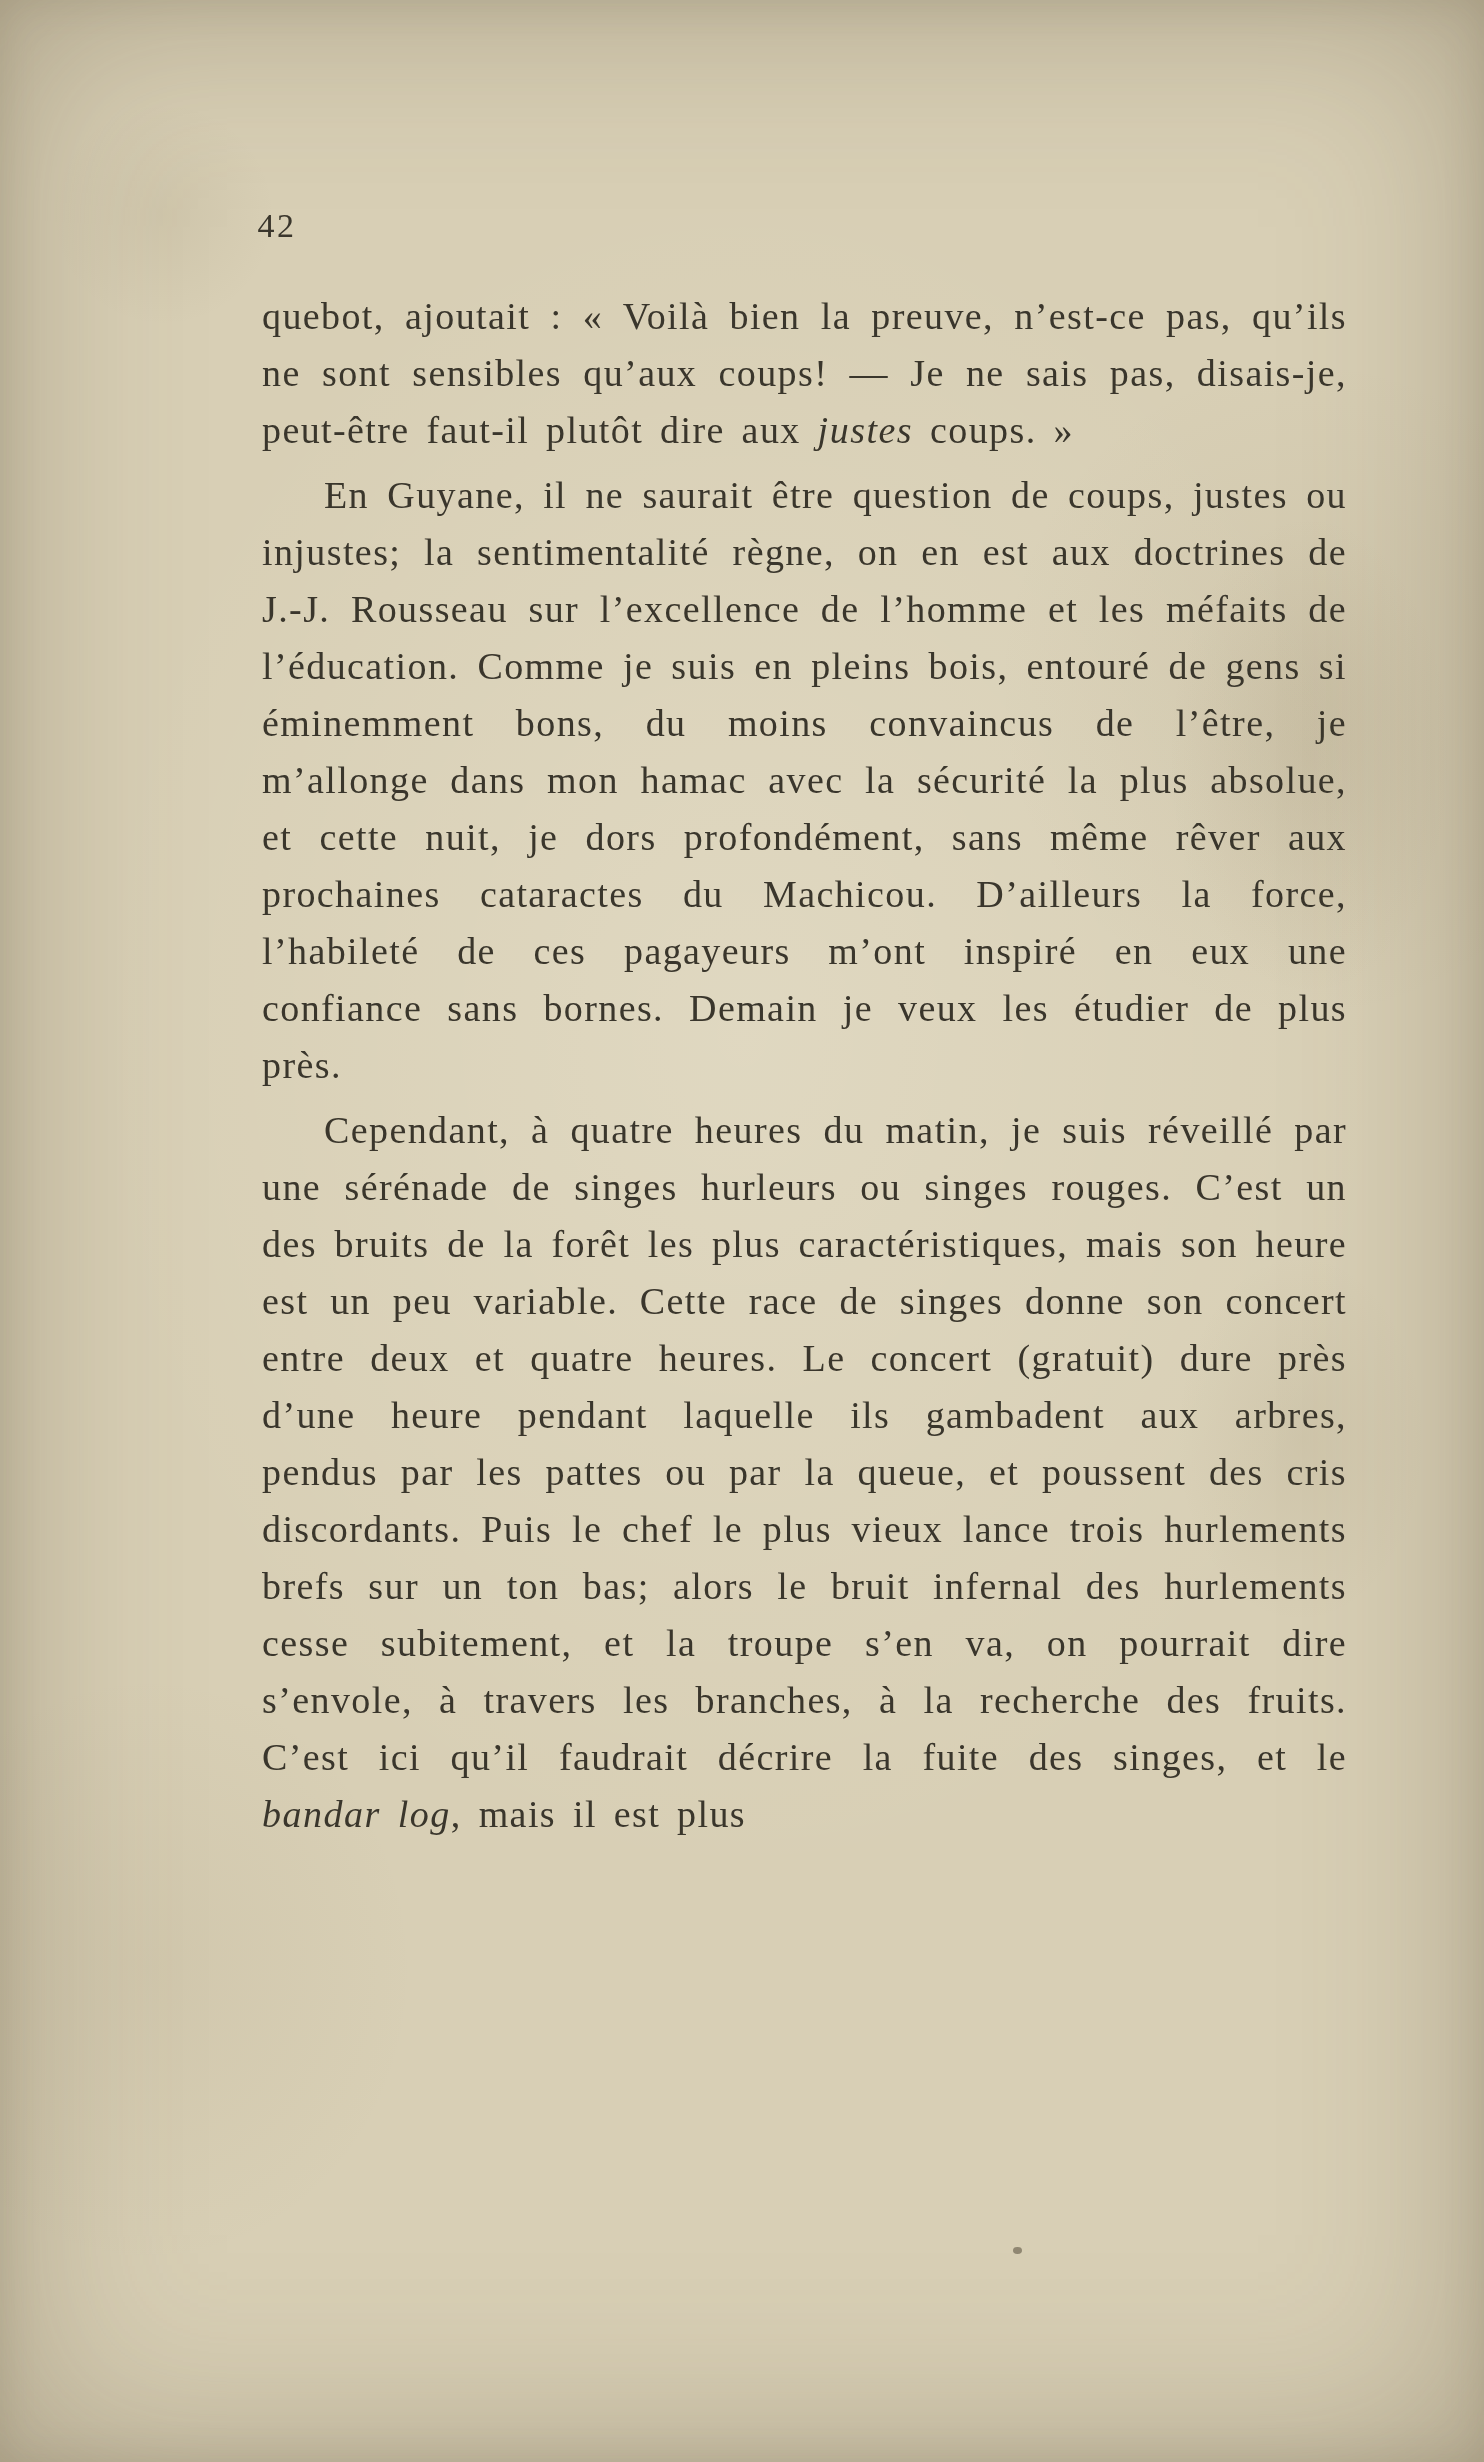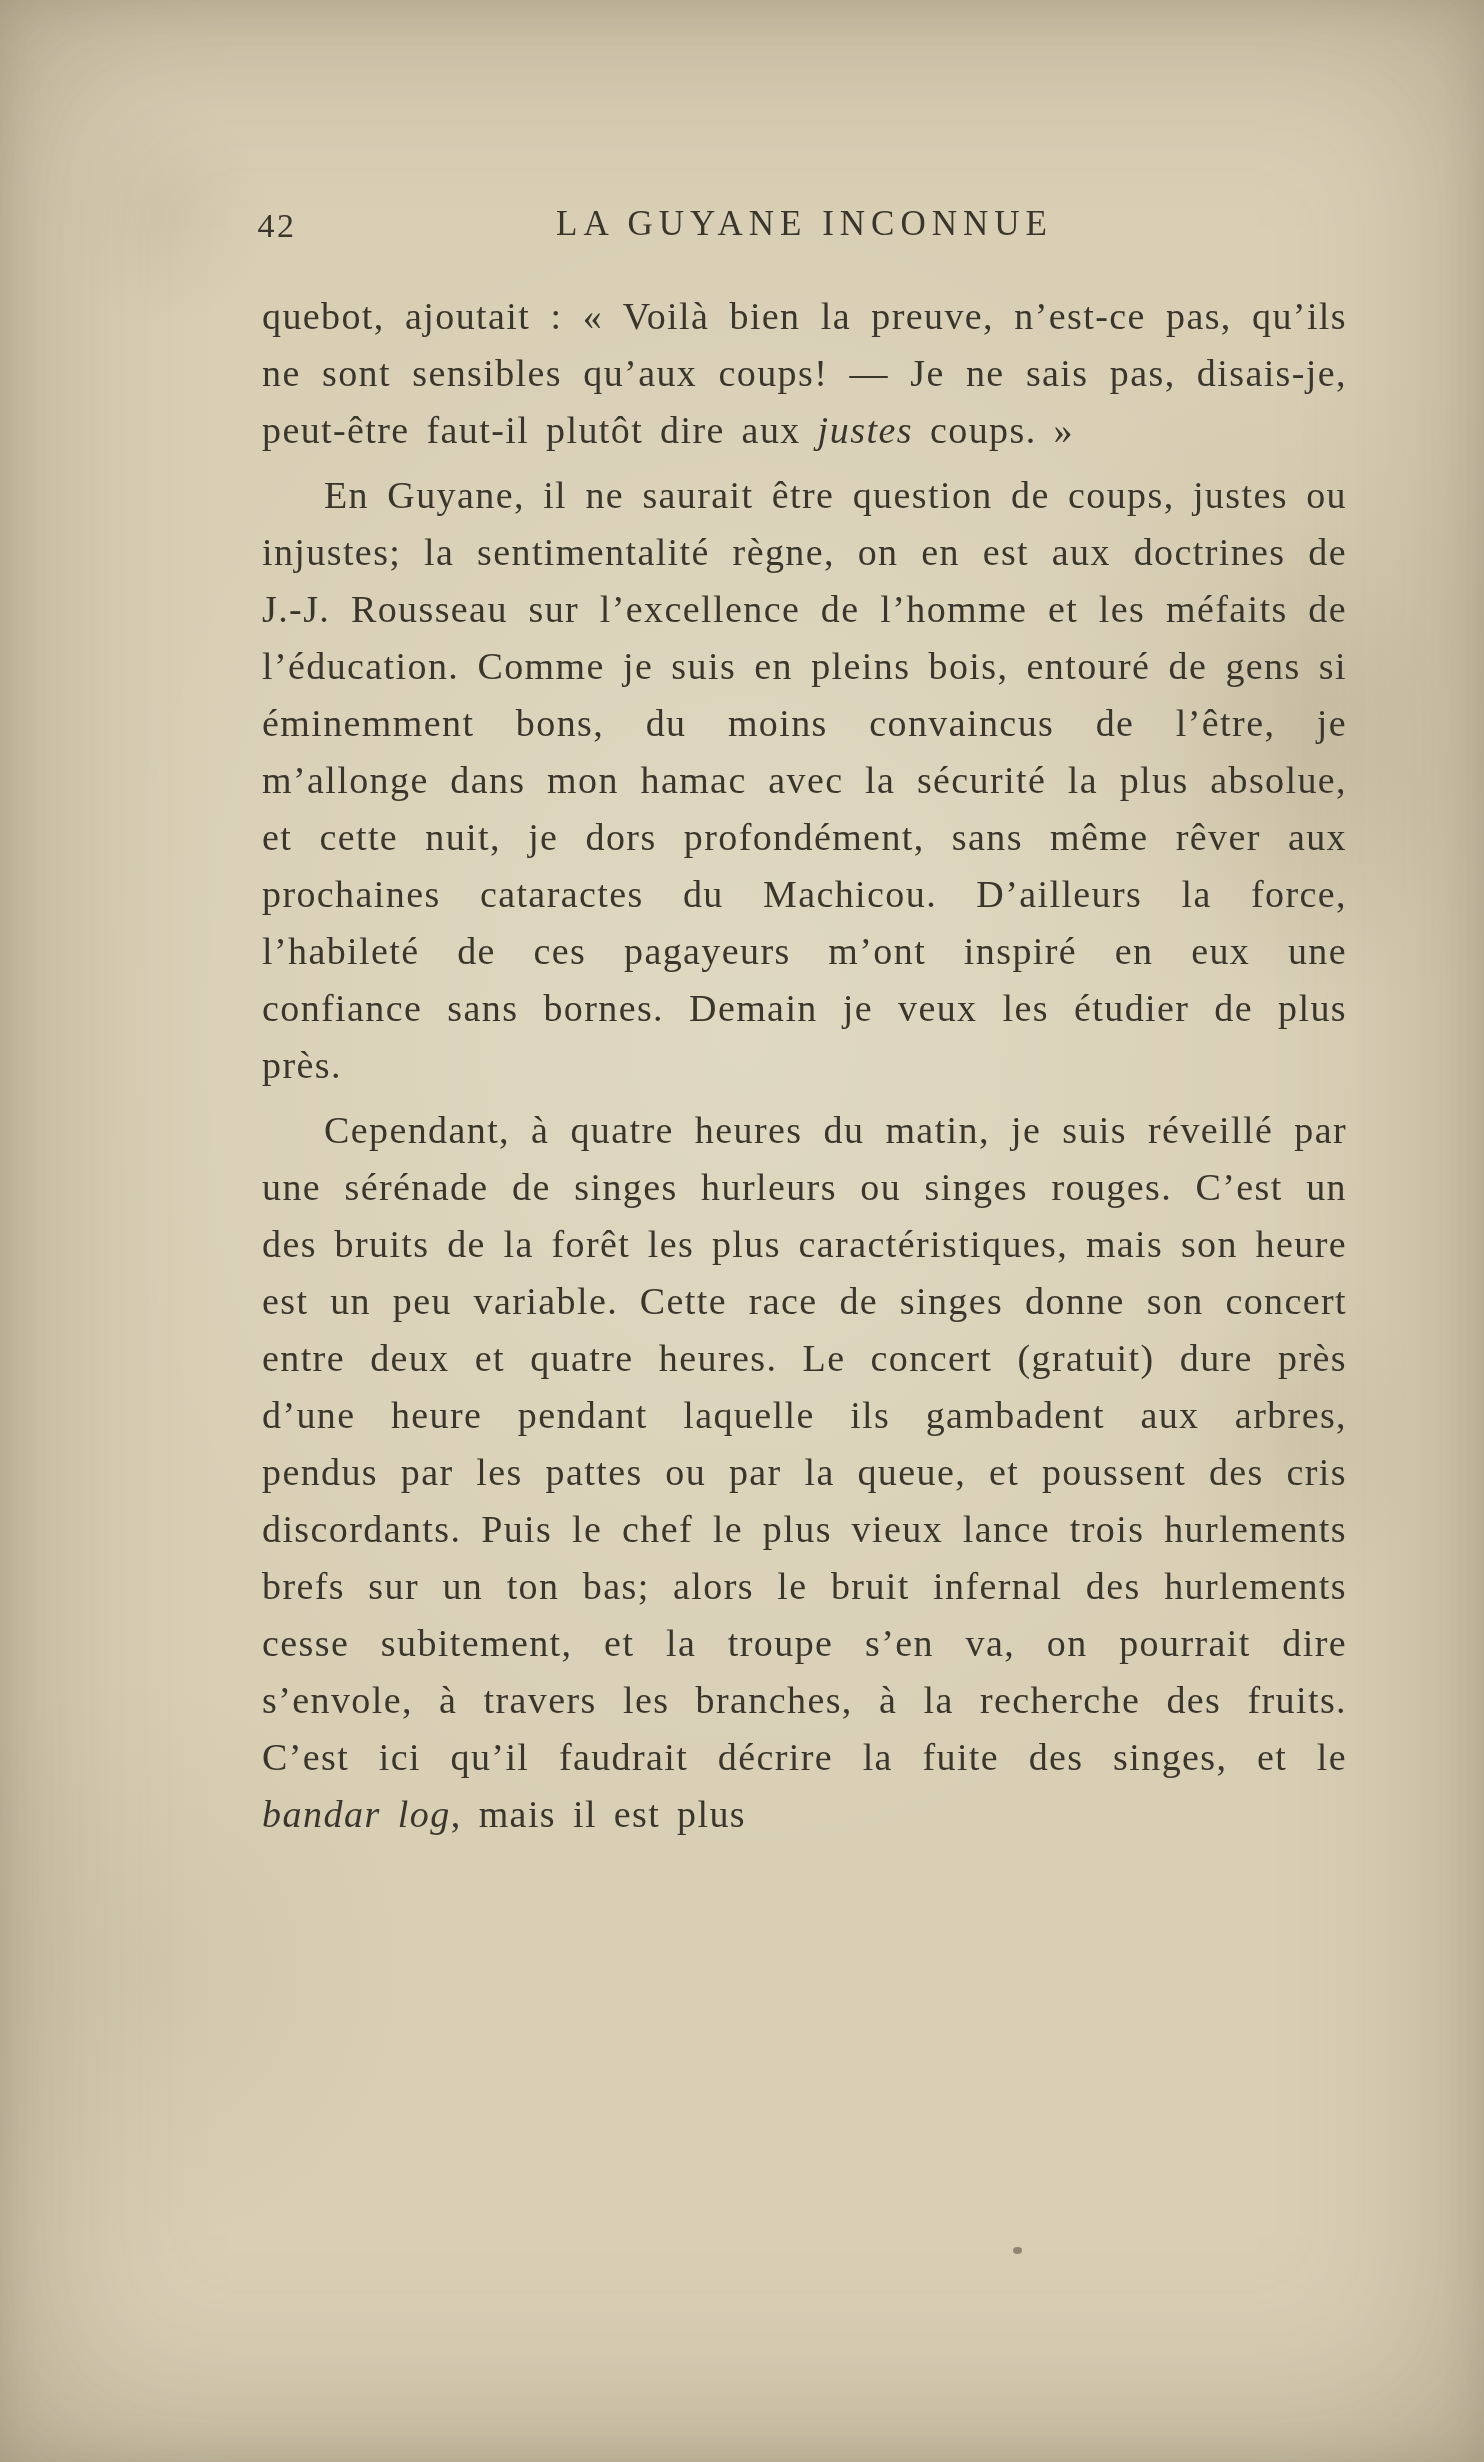--- a/index.html
+++ b/index.html
@@ -81,21 +81,20 @@
 
   <div class="stain" style="right:34px; top:515px; width:283px; height:481px; background: radial-gradient(closest-side, rgba(118,102,70,0.10), rgba(118,102,70,0));"></div>
   <div class="stain" style="right:60px; top:1254px; width:249px; height:369px; background: radial-gradient(closest-side, rgba(118,102,70,0.09), rgba(118,102,70,0));"></div>
   <div class="stain" style="left:52px; top:103px; width:223px; height:223px; background: radial-gradient(closest-side, rgba(110,95,65,0.08), rgba(110,95,65,0));"></div>
   <div class="stain" style="left:1013px; top:2247px; width:8.6px; height:6.9px; border-radius:50%; background: rgba(72,64,48,0.5);"></div>
 
   <div class="text-column">
 
     <header class="page-header">
       <span class="page-number">42</span>
-      <span class="running-title">LA GUYANE INCONNUE</span>
     </header>
 
     <main class="page-body">
 
       <p class="para first"><span>quebot, ajoutait : « Voilà bien la preuve, n’est-ce pas, qu’ils ne sont sensibles qu’aux coups! — Je ne sais pas, disais-je, peut-être faut-il plutôt dire aux </span><em>justes</em><span> coups. »</span></p>
 
       <p class="para"><span>En Guyane, il ne saurait être question de coups, justes ou injustes; la sentimentalité règne, on en est aux doctrines de J.-J. Rousseau sur l’excellence de l’homme et les méfaits de l’éducation. Comme je suis en pleins bois, entouré de gens si éminemment bons, du moins convaincus de l’être, je m’allonge dans mon hamac avec la sécurité la plus absolue, et cette nuit, je dors profondément, sans même rêver aux prochaines cataractes du Machicou. D’ailleurs la force, l’habileté de ces pagayeurs m’ont inspiré en eux une confiance sans bornes. Demain je veux les étudier de plus près.</span></p>
 
       <p class="para"><span>Cependant, à quatre heures du matin, je suis réveillé par une sérénade de singes hurleurs ou singes rouges. C’est un des bruits de la forêt les plus caractéristiques, mais son heure est un peu variable. Cette race de singes donne son concert entre deux et quatre heures. Le concert (gratuit) dure près d’une heure pendant laquelle ils gambadent aux arbres, pendus par les pattes ou par la queue, et poussent des cris discordants. Puis le chef le plus vieux lance trois hurlements brefs sur un ton bas; alors le bruit infernal des hurlements cesse subitement, et la troupe s’en va, on pourrait dire s’envole, à travers les branches, à la recherche des fruits. C’est ici qu’il faudrait décrire la fuite des singes, et le </span><em>bandar log</em><span>, mais il est plus</span></p>
 

